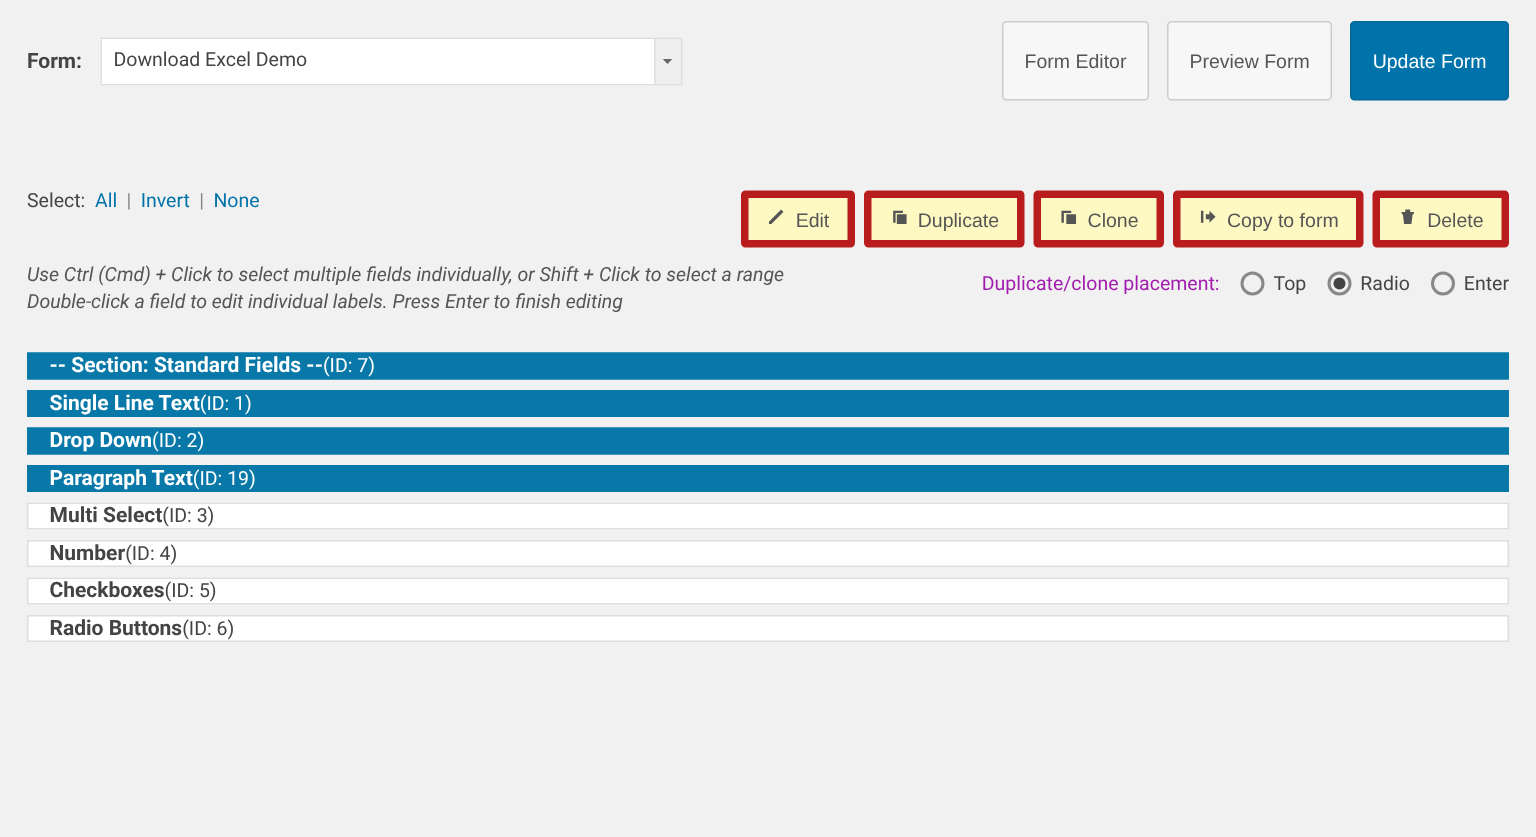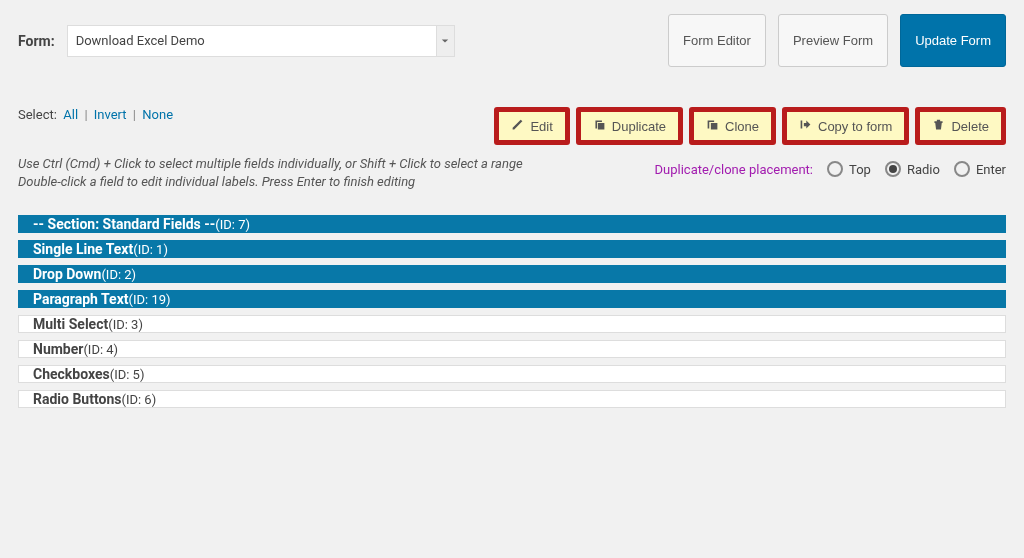--- a/index.html
+++ b/index.html
@@ -4,21 +4,21 @@
 <style>
   * { box-sizing: border-box; margin: 0; padding: 0; }
   body {
     font-family: -apple-system, BlinkMacSystemFont, "Segoe UI", Roboto, sans-serif;
     background: #f1f1f1;
     padding: 14px 18px;
     font-size: 13px;
     color: #444;
     width: 1024px;
   }
-  .top-row { display: flex; align-items: center; gap: 12px; margin-bottom: 40px; }
+  .top-row { display: flex; align-items: center; gap: 12px; margin-bottom: 60px; }
   .form-label { font-weight: 700; font-size: 14px; }
   .form-select {
     flex: 0 0 388px; height: 32px; background: #fff;
     border: 1px solid #ddd; display: flex; align-items: center;
     padding: 0 8px; font-size: 13px; position: relative;
   }
   .form-select .chev {
     position: absolute; right: 0; top: 0; bottom: 0; width: 18px;
     background: #eee; border-left: 1px solid #ddd;
     display: flex; align-items: center; justify-content: center;

